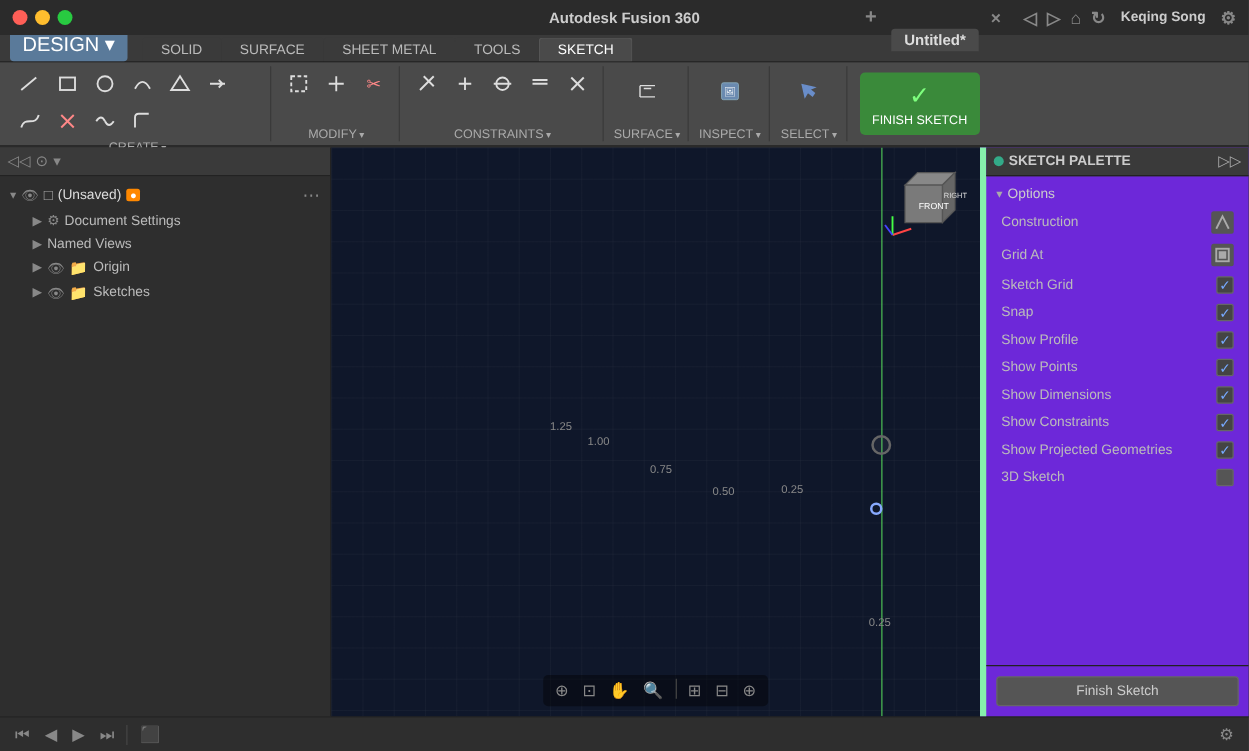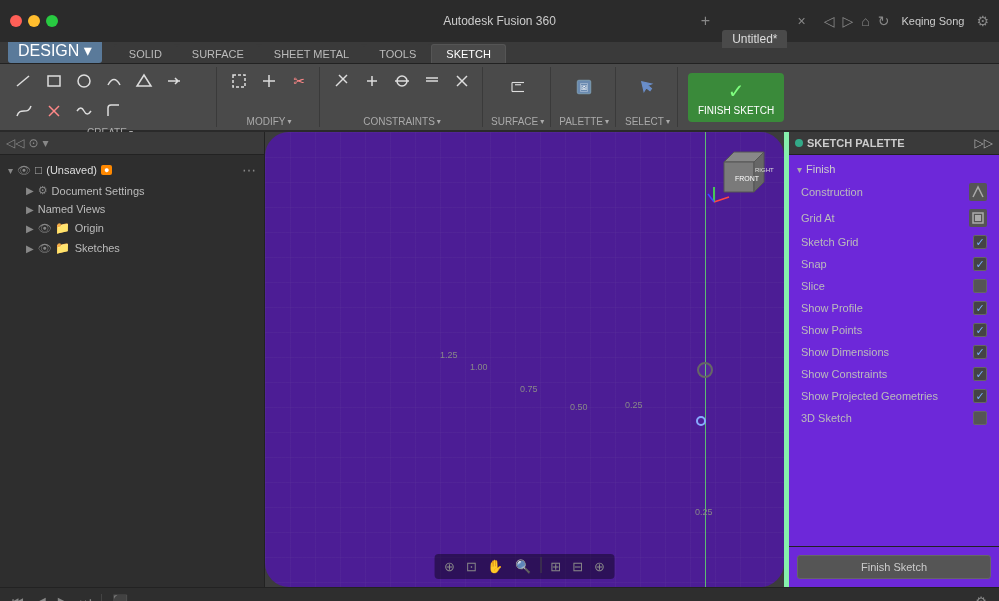--- a/index.html
+++ b/index.html
@@ -1,24 +1,25 @@
 <!DOCTYPE html>
 <html><head>
   <meta charset="utf-8">
   <style>
     * { box-sizing: border-box; margin: 0; padding: 0; }
     body { font-family: -apple-system, 'Helvetica Neue', Arial, sans-serif; font-size: 11px; background: #3c3c3c; color: #ccc; user-select: none; overflow: hidden; width: 999px; height: 601px; }
 
     
     #titlebar {
-      height: 42px;
+      height: 28px;
       background: #2b2b2b;
       display: flex;
       align-items: center;
       position: relative;
+      font-weight: bold;
     }
     .traffic-lights { display: flex; gap: 6px; padding-left: 10px; }
     .tl { width: 12px; height: 12px; border-radius: 50%; }
     .tl-close { background: #ff5f57; }
     .tl-min { background: #ffbd2e; }
     .tl-max { background: #28ca41; }
     #titlebar .title { position: absolute; left: 50%; transform: translateX(-50%); color: #ccc; font-size: 12px; }
     .titlebar-right { margin-left: auto; display: flex; align-items: center; gap: 8px; padding-right: 10px; }
 
     
@@ -171,24 +172,23 @@
       color: #fff;
       font-size: 9px;
       padding: 0 3px;
       border-radius: 2px;
     }
     .bi-dot-menu { color: #888; margin-left: auto; font-size: 14px; }
 
     
     #viewport {
       flex: 1;
-      background: #4c1d95;
+      background: #0f172a;
       position: relative;
       overflow: hidden;
-      border-radius: 24px;
     }
 
     
     .sketch-line {
       position: absolute;
       top: 0; left: 0; right: 0; bottom: 0;
       pointer-events: none;
     }
 
     
@@ -534,21 +534,21 @@
   <div class="ribbon-group" style="min-width:60px;">
     <div class="ribbon-icons">
       <div class="ribbon-icon large">
         <svg viewBox="0 0 24 24" fill="none" width="22" height="22">
           <rect x="3" y="3" width="18" height="18" rx="2" fill="#6a8ab0" stroke="#8ab"></rect>
           <text x="12" y="16" text-anchor="middle" fill="white" font-size="10">🖼</text>
         </svg>
       </div>
     </div>
     <div class="ribbon-group-label">
-      <span>PALETTE</span>
+      <span>INSPECT</span>
       <span style="font-size:8px;">▾</span>
     </div>
   </div>
 
   <div class="ribbon-group" style="min-width:60px;">
     <div class="ribbon-icons">
       <div class="ribbon-icon large">
         <svg viewBox="0 0 24 24" fill="none" stroke="#ddd" stroke-width="1.5" width="22" height="22">
           <path d="M5 5 L8 18 L11 13 L16 17 L18 14 L13 10 L18 8 Z" fill="#7af" stroke="#7af" opacity="0.7"></path>
         </svg>
@@ -671,21 +671,21 @@
       <span class="sp-header-title">
         <span class="sp-dot"></span>
         <span>SKETCH PALETTE</span>
       </span>
       <span class="sp-arrows">▷▷</span>
     </div>
 
     <div class="sp-section">
       <div class="sp-section-header">
         <span class="arrow">▾</span>
-        <span>Finish</span>
+        <span>Options</span>
       </div>
 
       <div class="sp-option">
         <span class="sp-option-label">Construction</span>
         <div class="sp-icon-btn">
           <svg width="14" height="14" viewBox="0 0 14 14">
               <polyline points="2,12 7,2 12,12" fill="none" stroke="#aaa" stroke-width="1.5"></polyline>
             </svg>
         </div>
       </div>
@@ -703,24 +703,20 @@
       <div class="sp-option">
         <span class="sp-option-label">Sketch Grid</span>
         <div class="sp-checkbox checked">✓</div>
       </div>
 
       <div class="sp-option">
         <span class="sp-option-label">Snap</span>
         <div class="sp-checkbox checked">✓</div>
       </div>
 
-      <div class="sp-option">
-        <span class="sp-option-label">Slice</span>
-        <div class="sp-checkbox"></div>
-      </div>
 
       <div class="sp-option">
         <span class="sp-option-label">Show Profile</span>
         <div class="sp-checkbox checked">✓</div>
       </div>
 
       <div class="sp-option">
         <span class="sp-option-label">Show Points</span>
         <div class="sp-checkbox checked">✓</div>
       </div>

